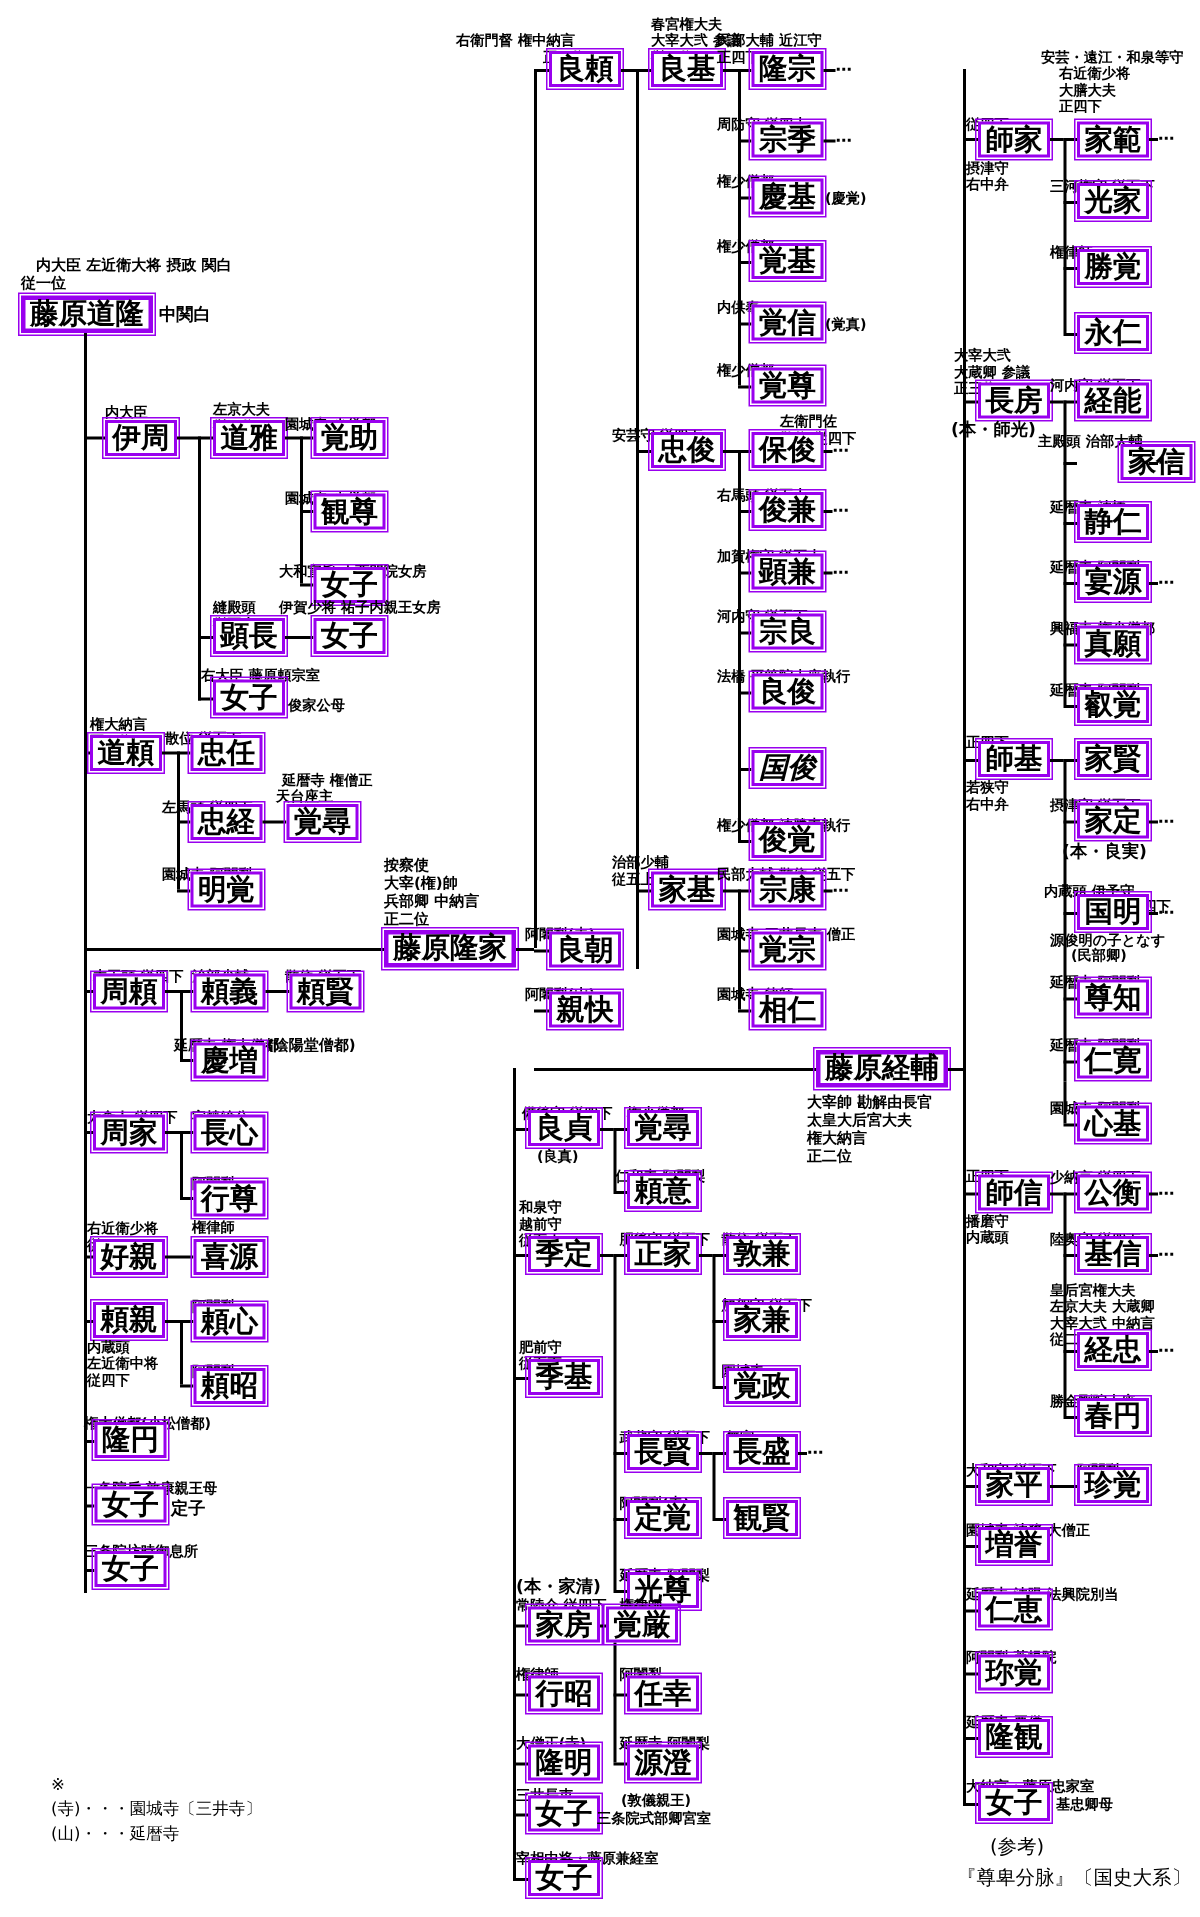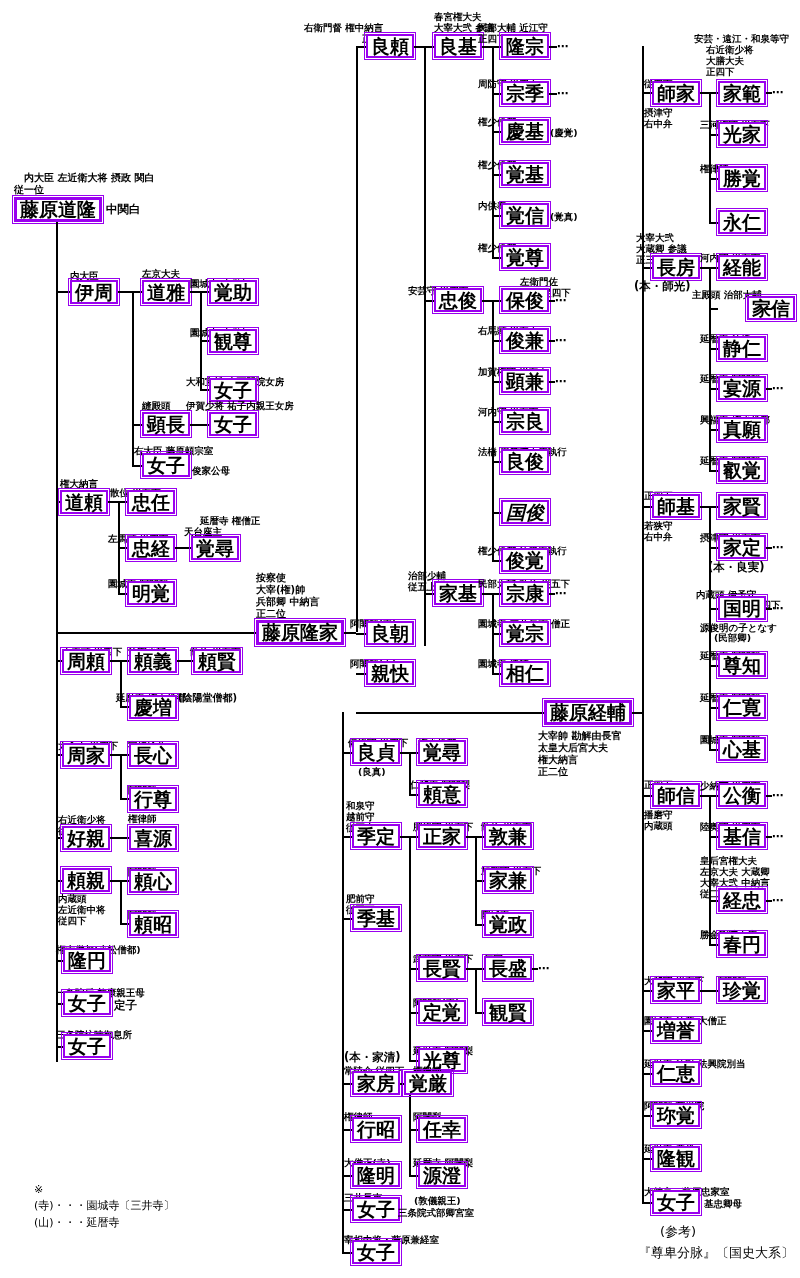--- a/index.html
+++ b/index.html
@@ -144,21 +144,21 @@
   <div class="vl" style="left:118px;top:501px;height:92px;"></div>
 
   <div class="hl" style="left:118px;top:501px;width:9px;"></div>
   <div class="cap" style="left:110px;top:487px;">散位 従五下</div>
   <div class="node n2" style="left:127px;top:490px;">忠任</div>
 
   <div class="hl" style="left:118px;top:547px;width:9px;"></div>
   <div class="cap" style="left:108px;top:533px;">左馬頭 従四下</div>
   <div class="node n2" style="left:127px;top:536px;">忠経</div>
   <div class="hl" style="left:175px;top:547px;width:16px;"></div>
-  <div class="cap" style="left:200px;top:515px;">延暦寺 権僧正</div>
+  <div class="cap" style="left:188px;top:515px;">延暦寺 権僧正</div>
   <div class="cap" style="left:184px;top:526px;">天台座主</div>
   <div class="node n2" style="left:191px;top:536px;">覚尋</div>
 
   <div class="hl" style="left:118px;top:593px;width:9px;"></div>
   <div class="cap" style="left:108px;top:578px;">園城寺 阿闍梨</div>
   <div class="node n2" style="left:127px;top:581px;">明覚</div>
 
   <div class="hl" style="left:56px;top:632px;width:200px;"></div>
   <div class="cap c10" style="left:256px;top:572px;text-align:right;">按察使</div>
   <div class="cap c10" style="left:256px;top:584px;">大宰(権)帥</div>

